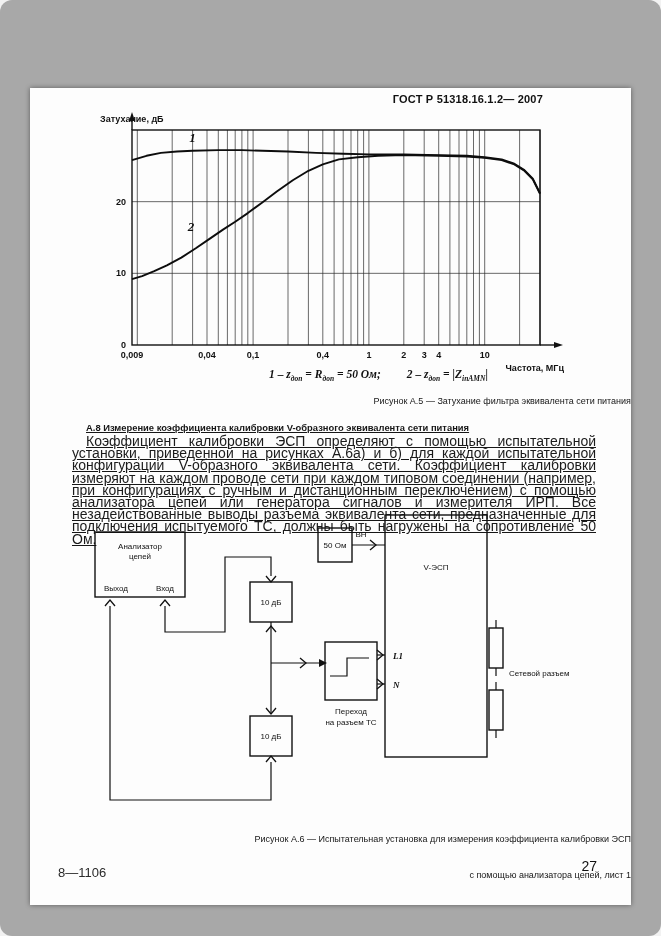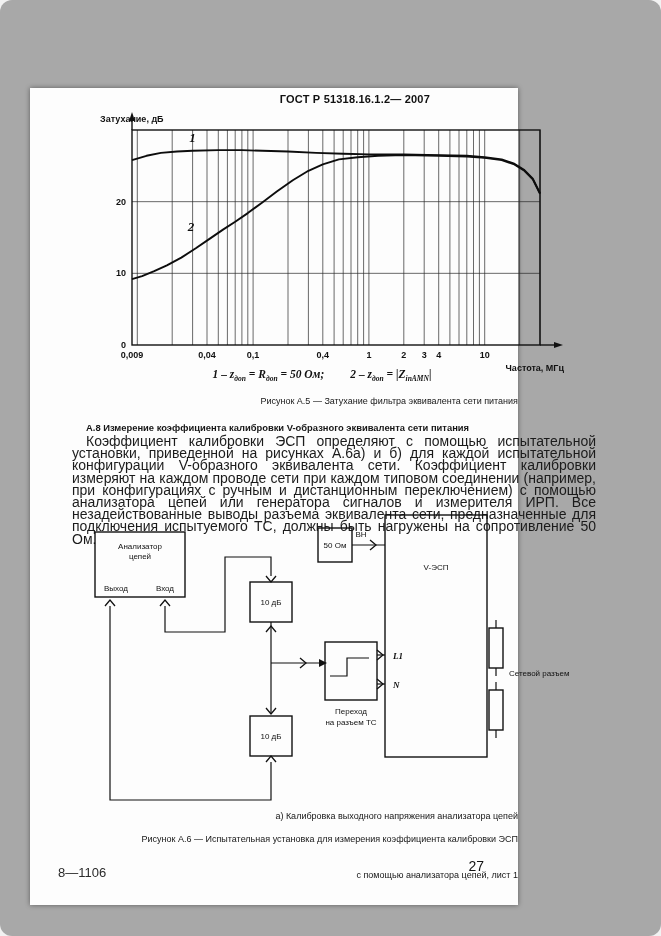--- a/index.html
+++ b/index.html
@@ -5,21 +5,21 @@
   html,body{margin:0;padding:0;}
   body{
     width:661px;height:936px;position:relative;overflow:hidden;
     background:#f2f2f2;
     font-family:"Liberation Sans",sans-serif;
   }
   .viewport{
     position:absolute;inset:0;background:#a8a8a8;border-radius:12px;
   }
   .page{
-    position:absolute;left:30px;top:88px;width:488px;height:817px;
+    position:absolute;left:30px;top:88px;width:601px;height:817px;
     background:#fdfdfd;box-shadow:0 0 5px rgba(0,0,0,.45);
     color:#161616;
   }
   .header{
     position:absolute;top:5px;right:88px;
     font-size:11px;font-weight:bold;letter-spacing:.2px;color:#111;
   }
   .chart{position:absolute;left:70px;top:22px;width:510px;height:292px;}
   .cgrid{stroke:#2a2a2a;stroke-width:.7;}
   .cborder{fill:none;stroke:#111;stroke-width:1.4;}
@@ -36,21 +36,21 @@
   .formula sub{font-size:7.5px;line-height:0;}
   .fgap{display:inline-block;width:26px;}
   .caption{
     position:absolute;left:0;width:100%;text-align:right;
     font-size:9px;color:#161616;
   }
   #cap-a5{top:308px;}
   #cap-a{top:723px;}
   #cap-f1{top:746px;}
   #cap-f2{top:782px;}
-  .section{position:absolute;left:42px;top:334px;width:524px;}
+  .section{position:absolute;left:42px;top:334px;width:524px;text-decoration:underline;}
   .section .hd{font-size:9.4px;font-weight:bold;margin:0 0 2px 0;text-indent:14px;}
   .section p{
     margin:0;font-size:14px;line-height:12.2px;text-align:justify;
     text-indent:14px;color:#1b1b1b;
   }
   .diagram{position:absolute;left:60px;top:420px;width:500px;height:302px;}
   .dbox{fill:none;stroke:#111;stroke-width:1.4;}
   .dwire{fill:none;stroke:#111;stroke-width:1.2;}
   .dconn{fill:none;stroke:#111;stroke-width:1.3;}
   .dtext{font:8px "Liberation Sans",sans-serif;fill:#111;}
@@ -178,21 +178,20 @@
       <text class="dtext-c" x="346" y="62">V-ЭСП</text>
       <text class="dtext-c" x="181" y="97">10 дБ</text>
       <text class="dtext-c" x="181" y="231">10 дБ</text>
       <text class="dtext-c" x="261" y="206">Переход</text>
       <text class="dtext-c" x="261" y="217">на разъем ТС</text>
       <text class="dit" x="303" y="151">L1</text>
       <text class="dit" x="303" y="180">N</text>
       <text class="dtext" x="419" y="168">Сетевой разъем</text>
     </svg>
 
-    <div id="cap-a" class="caption">а)  Калибровка выходного напряжения  анализатора цепей</div>
     <div id="cap-f1" class="caption">Рисунок А.6 — Испытательная установка для измерения коэффициента калибровки  ЭСП</div>
     <div id="cap-f2" class="caption">с  помощью анализатора  цепей, лист 1</div>
 
     <div class="footer-left">8—1106</div>
     <div class="page-num">27</div>
 
   </div>
 </div>
 
 </body></html>

